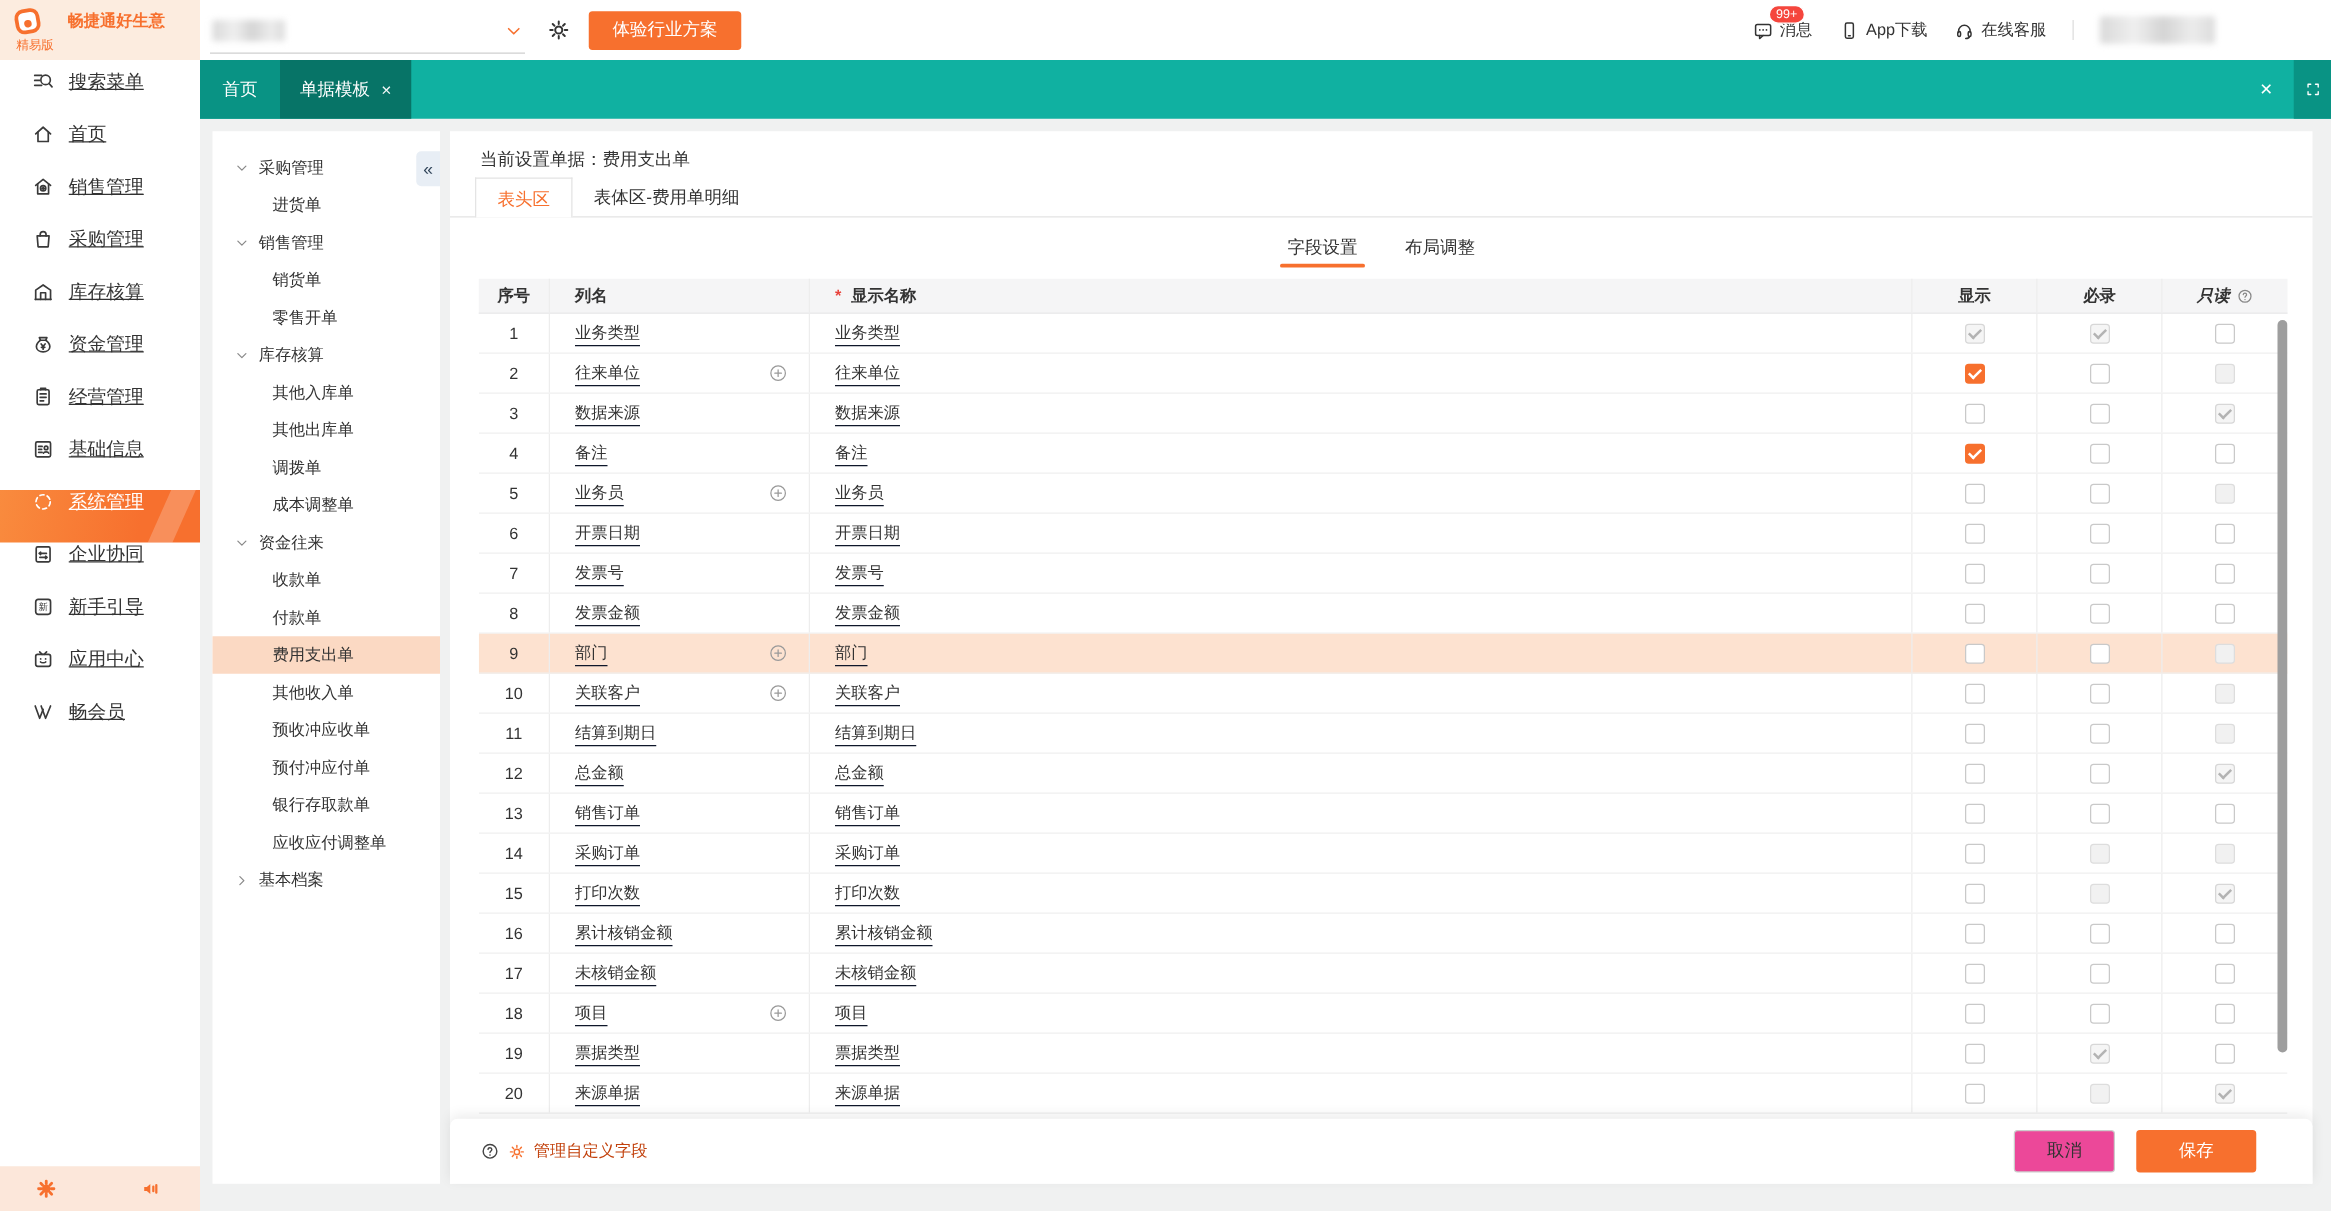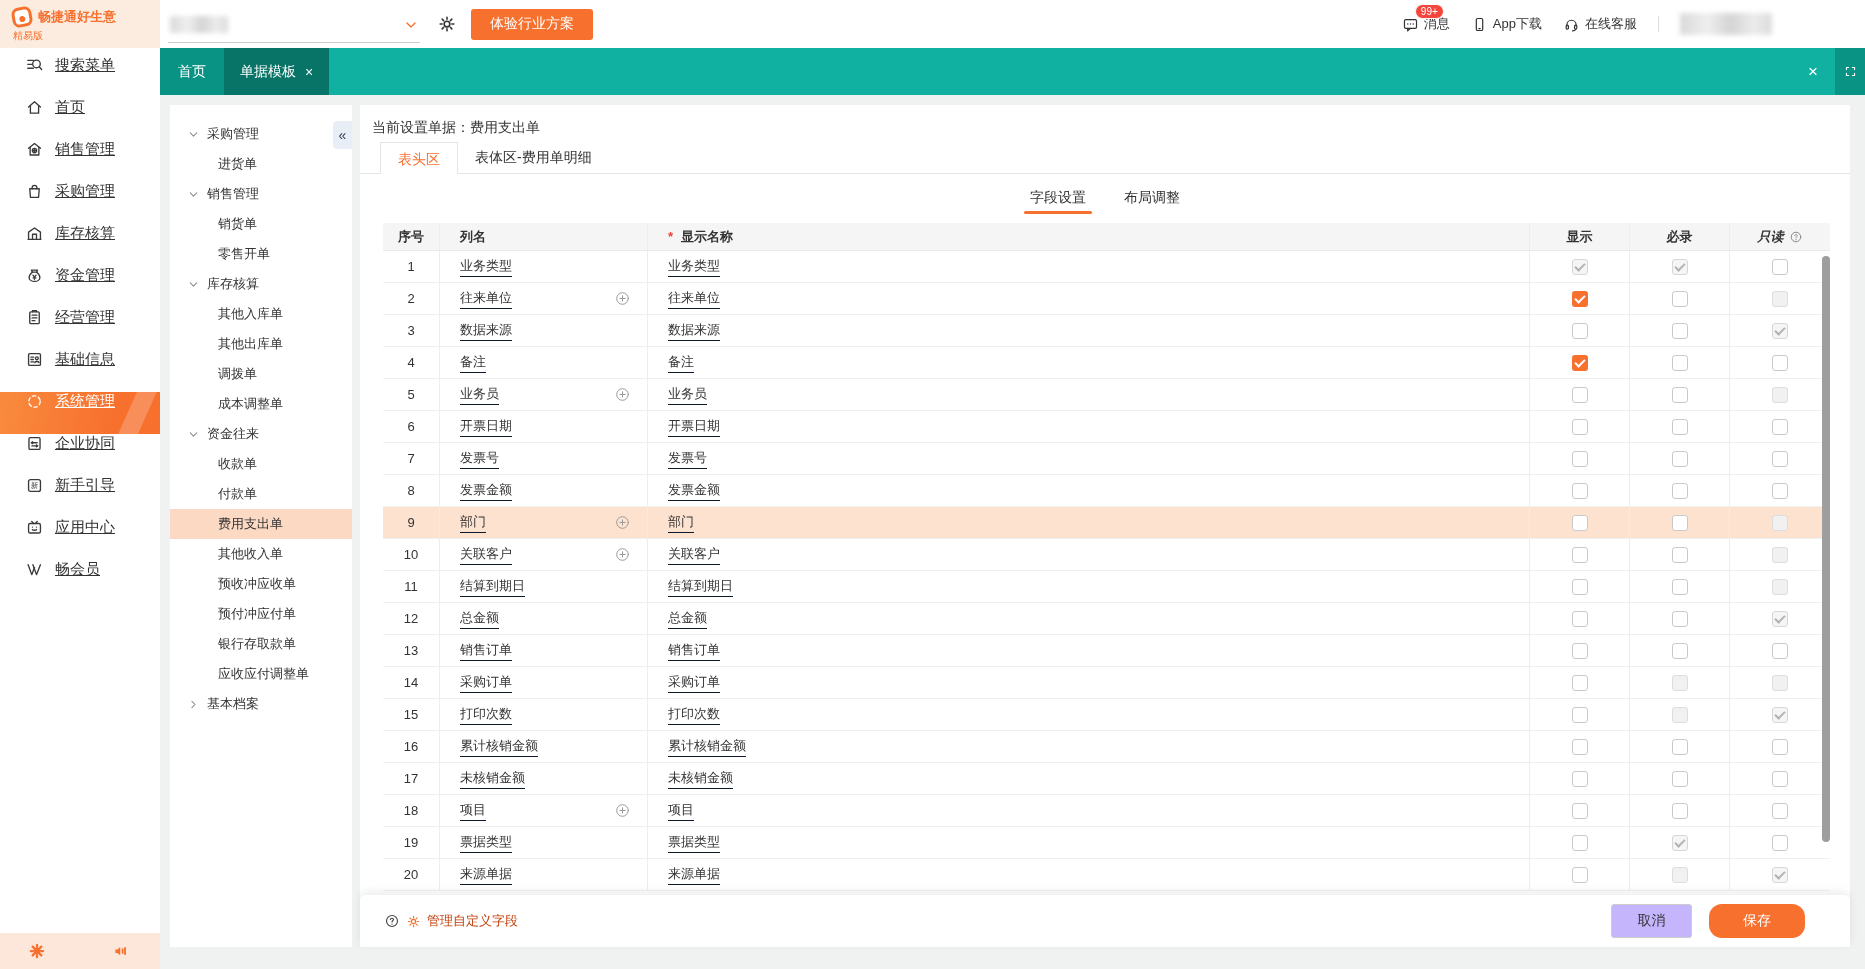--- a/index.html
+++ b/index.html
@@ -3,21 +3,21 @@
 <meta charset="utf-8">
 <style>
   * { margin:0; padding:0; box-sizing:border-box; }
   html,body { width:1865px; height:969px; overflow:hidden; }
   body { font-family:"Liberation Sans","DejaVu Sans",sans-serif; color:#333; background:#f0f1f1; font-size:13px; }
   .app { display:flex; width:100%; height:100%; }
 
   
   .sidebar { width:160px; background:#fff; display:flex; flex-direction:column; flex-shrink:0; }
   .logo-area { height:48px; background:#fcecdf; padding:7px 8px 4px 12px; }
-  .logo-row { display:flex; align-items:center; gap:6px; }
+  .logo-row { display:flex; align-items:center; gap:22px; }
   .logo-mark { width:20px; height:20px; border:3px solid #f7702e; border-radius:7px; transform:rotate(-10deg); background:#fff; position:relative; flex-shrink:0; }
   .logo-mark::after { content:""; position:absolute; width:6px; height:6px; background:#f7702e; border-radius:50%; left:4px; top:6px; }
   .brand-name { color:#f7702e; font-weight:bold; font-size:13px; white-space:nowrap; }
   .brand-edition { color:#f7702e; font-size:10px; margin:2px 0 0 1px; }
   .side-nav { flex:1; padding-top:8px; }
   .side-item { height:42px; display:flex; align-items:flex-start; gap:11px; padding-left:25px; font-size:15px; cursor:pointer; position:relative; overflow:hidden;text-decoration:underline; }
   .side-item .icn { width:19px; height:19px; color:#3a3a3a; flex-shrink:0; }
   .side-item.active { background:linear-gradient(100deg,#f98b3e 0%,#f7702e 70%); color:#fff; }
   .side-item.active .icn { color:#fff; }
   .side-item.active::after { content:""; position:absolute; right:14px; top:-8px; width:18px; height:60px; background:rgba(255,255,255,.22); transform:rotate(24deg); }
@@ -57,21 +57,21 @@
   .workspace { flex:1; display:flex; padding:10px 15px 22px 10px; gap:8px; min-height:0; }
   .tree-panel { width:182px; background:#fff; position:relative; padding-top:14px; flex-shrink:0; font-size:13px; }
   .tree-group { height:30px; display:flex; align-items:center; gap:8px; padding-left:18px; cursor:pointer; }
   .tchev { width:11px; height:11px; color:#8a8a8a; flex-shrink:0; }
   .tree-child { height:30px; display:flex; align-items:center; padding-left:48px; cursor:pointer; }
   .tree-child.selected { background:#fbd9c3; }
   .tree-collapse { position:absolute; top:16px; right:0; width:19px; height:28px; background:#e8eef5; border-radius:4px 0 0 4px; color:#2f4358; display:flex; align-items:center; justify-content:center; font-size:14px; cursor:pointer; }
 
   
   .content-panel { flex:1; background:#fff; display:flex; flex-direction:column; min-width:0; }
-  .doc-title { padding:14px 12px 0; font-size:14px; height:36px; }
+  .doc-title { padding:14px 24px 0; font-size:14px; height:36px; }
   .region-tabs { display:flex; align-items:flex-end; border-bottom:1px solid #e4e4e4; padding-left:20px; height:33px; }
   .region-tab { font-size:14px; padding:0 17px; height:32px; line-height:32px; cursor:pointer; white-space:nowrap; }
   .region-tab.active { border:1px solid #e4e4e4; border-bottom:none; margin-bottom:-1px; background:#fff; color:#f7702e; }
   .setting-tabs { display:flex; justify-content:center; gap:38px; margin:15px 0 9px; }
   .setting-tab { font-size:14px; padding-bottom:7px; cursor:pointer; position:relative; color:#333; }
   .setting-tab.active::after { content:""; position:absolute; left:-6px; right:-6px; bottom:0; height:3px; background:#f7702e; border-radius:2px; }
 
   
   .table-area { flex:1; margin:0 20px 0 23px; display:flex; flex-direction:column; min-height:0; }
   .thead { display:flex; height:28px; background:#f5f5f6; font-weight:bold; font-size:13px; flex-shrink:0; border-bottom:1px solid #e9e9e9; }
@@ -99,22 +99,22 @@
   .cb.checked-disabled { background:#f5f5f5; border:1px solid #d7d7d7; cursor:not-allowed; }
   .cb.checked-disabled::after { content:""; position:absolute; left:4px; top:1px; width:4px; height:8px; border-right:2px solid #b3b3b3; border-bottom:2px solid #b3b3b3; transform:rotate(45deg); }
 
   
   .panel-footer { height:52px; display:flex; align-items:center; padding:0 45px 0 24px; box-shadow:0 -3px 10px rgba(0,0,0,.08); border-radius:6px 6px 0 0; position:relative; z-index:2; background:#fff; flex-shrink:0; }
   .custom-fields { display:flex; align-items:center; gap:6px; }
   .qdark { width:16px; height:16px; color:#444; cursor:pointer; }
   .gsmall { width:15px; height:15px; color:#f7702e; }
   .cf-label { color:#c2410c; font-size:13px; cursor:pointer; }
   .footer-btns { margin-left:auto; display:flex; gap:17px; }
-  .btn-cancel { width:81px; height:34px; background:#c4b5fd; border:1px solid #ccc; border-radius:3px; font-size:14px; color:#333; cursor:pointer; font-family:inherit; }
-  .btn-save { width:96px; height:34px; background:#f7702e; border:none; border-radius:13px; font-size:14px; color:#fff; cursor:pointer; font-family:inherit; }
+  .btn-cancel { width:81px; height:34px; background:#ec4899; border:1px solid #ccc; border-radius:3px; font-size:14px; color:#333; cursor:pointer; font-family:inherit; }
+  .btn-save { width:96px; height:34px; background:#f7702e; border:none; border-radius:3px; font-size:14px; color:#fff; cursor:pointer; font-family:inherit; }
 </style>
 </head>
 <body>
 
 <div class="app">
 
   <aside class="sidebar">
     <div class="logo-area">
       <div class="logo-row">
         <span class="logo-mark"></span>

